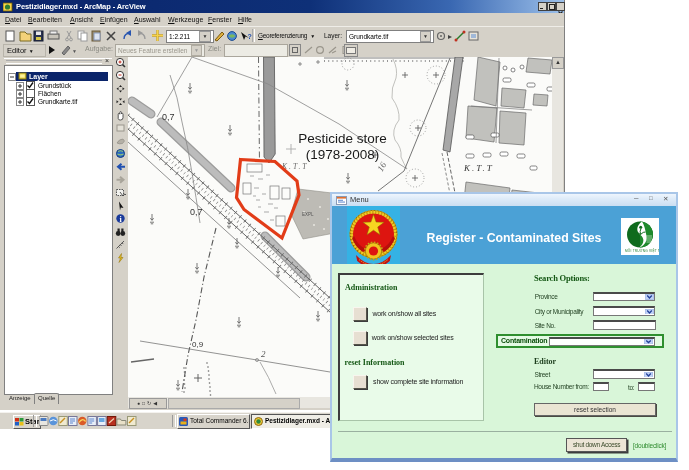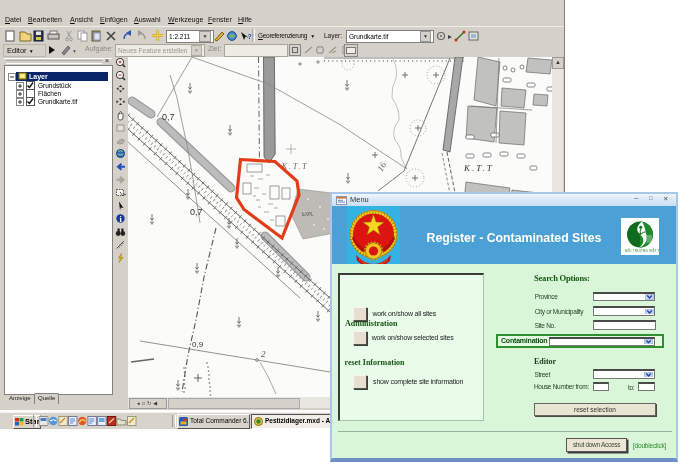--- a/index.html
+++ b/index.html
@@ -9,20 +9,39 @@
 .cmb .arr{position:absolute;right:0.5px;top:0.5px;}
 .lb{position:absolute;font-size:6.5px;color:#1e3d1e;letter-spacing:-0.3px;white-space:nowrap;}
 .plb{position:absolute;font-size:7px;color:#222;letter-spacing:-0.2px;white-space:nowrap;}
 .hd{position:absolute;font-weight:bold;color:#155815;white-space:nowrap;font-family:Liberation Serif, serif;}
 </style>
 </head>
 <body>
 
 <div class="abs" style="left:0;top:0;width:564px;height:410px;background:#d5d1c8;border-right:1px solid #808080;">
 
+  <div class="abs" style="left:0;top:0;width:564px;height:13px;background:linear-gradient(90deg,#0a246a 0%,#0e3078 55%,#3a68b2 80%,#9cc0ea 100%);">
+
+    <svg class="abs" style="left:3px;top:2px" width="10" height="10">
+        <rect x="0" y="1" width="9" height="8" fill="#f6d34a" stroke="#6b5b00" stroke-width="0.8"></rect>
+        <circle cx="4.5" cy="5" r="2.6" fill="#2e7d32"></circle>
+      </svg>
+
+    <div class="abs" style="left:16px;top:2px;font-size:7.5px;font-weight:bold;color:#fff;letter-spacing:-0.1px;">Pestizidlager.mxd - ArcMap - ArcView</div>
+
+    <div class="abs" style="left:538px;top:2px;width:7px;height:7px;background:#d5d1c8;border:1px solid #404040;">
+        <div style="position:absolute;left:1px;bottom:1px;width:3px;height:1.2px;background:#222;"></div>
+      </div>
+    <div class="abs" style="left:547px;top:2px;width:7px;height:7px;background:#d5d1c8;border:1px solid #404040;">
+        <div style="position:absolute;left:1px;top:1px;width:3.6px;height:3.6px;border:1px solid #222;border-top-width:1.5px;"></div>
+      </div>
+    <div class="abs" style="left:556px;top:2px;width:7px;height:7px;background:#d5d1c8;border:1px solid #404040;"><svg width="7" height="7">
+          <path d="M1.5 1.5 L5.5 5.5 M5.5 1.5 L1.5 5.5" stroke="#222" stroke-width="1.1"></path>
+        </svg></div>
+  </div>
 
   <div class="abs" style="left:0;top:13px;width:564px;height:13px;background:#d5d1c8;font-size:7px;color:#111;">
     <span class="abs" style="left:5px;top:3px;"><u>D</u>atei</span>
     <span class="abs" style="left:28px;top:3px;"><u>B</u>earbeiten</span>
     <span class="abs" style="left:70px;top:3px;"><u>A</u>nsicht</span>
     <span class="abs" style="left:100px;top:3px;"><u>E</u>infügen</span>
     <span class="abs" style="left:134px;top:3px;"><u>A</u>uswahl</span>
     <span class="abs" style="left:168px;top:3px;"><u>W</u>erkzeuge</span>
     <span class="abs" style="left:208px;top:3px;"><u>F</u>enster</span>
     <span class="abs" style="left:238px;top:3px;"><u>H</u>ilfe</span>
@@ -467,20 +486,21 @@
       </g>
 
       <g stroke="#888" stroke-width="0.7">
         <path d="M122 119 h4 M130 122 h5 M138 118 h4 M126 131 h5 M134 137 h4 M140 147 h5 M128 143 h4 M146 151 h4 M136 155 h5 M142 163 h4 M130 150 h3 M125 139 h3"></path>
       </g>
 
       <polygon points="112.5,102.5 147,104.5 169,124 171,138 154,181 116,152.5 108.5,140.5" fill="none" stroke="#e23c18" stroke-width="3.2" stroke-linejoin="miter"></polygon>
     </svg>
   </div>
 
+  <div class="abs" style="left:240px;top:131px;width:205px;text-align:center;font-size:13.5px;color:#1a1a1a;line-height:16px;z-index:5;">Pesticide store<br>(1978-2008)</div>
 
   <div class="abs" style="left:552px;top:57px;width:11px;height:340px;background:#e8e6e0;">
     <div class="abs" style="left:0;top:0;width:10px;height:10px;background:#d5d1c8;border:1px solid #999;font-size:6px;text-align:center;line-height:9px;color:#333;">▲</div>
     <div class="abs" style="left:0;top:329px;width:10px;height:10px;background:#d5d1c8;border:1px solid #999;font-size:6px;text-align:center;line-height:9px;color:#333;">▼</div>
   </div>
 
   <div class="abs" style="left:128px;top:397px;width:424px;height:11px;background:#e8e6e0;">
     <div class="abs" style="left:1px;top:1px;width:36px;height:9px;background:#d5d1c8;border:1px solid #999;font-size:5px;line-height:9px;color:#333;text-align:center;letter-spacing:2px;">●□↻◀</div>
     <div class="abs" style="left:40px;top:1px;width:130px;height:9px;background:#d5d1c8;border:1px solid #aaa;"></div>
   </div>
@@ -589,21 +609,21 @@
 
     <span class="abs" style="left:18px;top:1px;font-size:7.5px;color:#333;">Menu</span>
 
     <span class="abs" style="left:302px;top:-1px;font-size:8px;color:#555;">–</span>
     <span class="abs" style="left:317px;top:1px;font-size:6px;color:#555;">□</span>
     <span class="abs" style="left:331px;top:1px;font-size:6.5px;color:#555;">✕</span>
   </div>
 
   <div class="abs" style="left:5.5px;top:78.5px;width:143px;height:145px;background:#e9fbe9;border-top:2px solid #3c3c3c;border-left:2px solid #3c3c3c;border-right:1px solid #a8c4a8;border-bottom:1px solid #a8c4a8;"></div>
 
-  <div class="hd" style="left:13px;top:89.4px;font-size:8px;margin-top:36px;">Administration</div>
+  <div class="hd" style="left:13px;top:89.4px;font-size:8px;">Administration</div>
 
   <div class="abs" style="left:20.7px;top:113.4px;width:12px;height:12px;background:#e7dfd2;border:1px solid;border-color:#f8f5ee #55554a #55554a #f8f5ee;box-shadow:1px 1px 0 #3c3c3c;"></div>
   <div class="plb" style="left:40.4px;top:116px;">work on/show all sites</div>
 
   <div class="abs" style="left:20.7px;top:137.2px;width:12px;height:12px;background:#e7dfd2;border:1px solid;border-color:#f8f5ee #55554a #55554a #f8f5ee;box-shadow:1px 1px 0 #3c3c3c;"></div>
   <div class="plb" style="left:39.7px;top:139.9px;">work on/show selected sites</div>
 
   <div class="hd" style="left:12.5px;top:163.7px;font-size:8px;">reset Information</div>
 
   <div class="abs" style="left:20.7px;top:181.4px;width:12px;height:12px;background:#e7dfd2;border:1px solid;border-color:#f8f5ee #55554a #55554a #f8f5ee;box-shadow:1px 1px 0 #3c3c3c;"></div>

